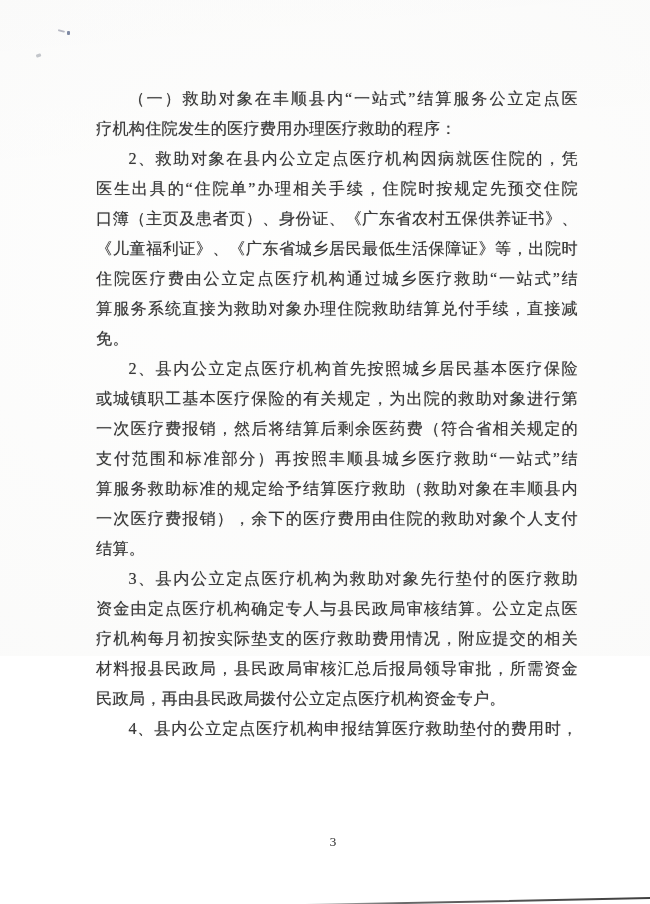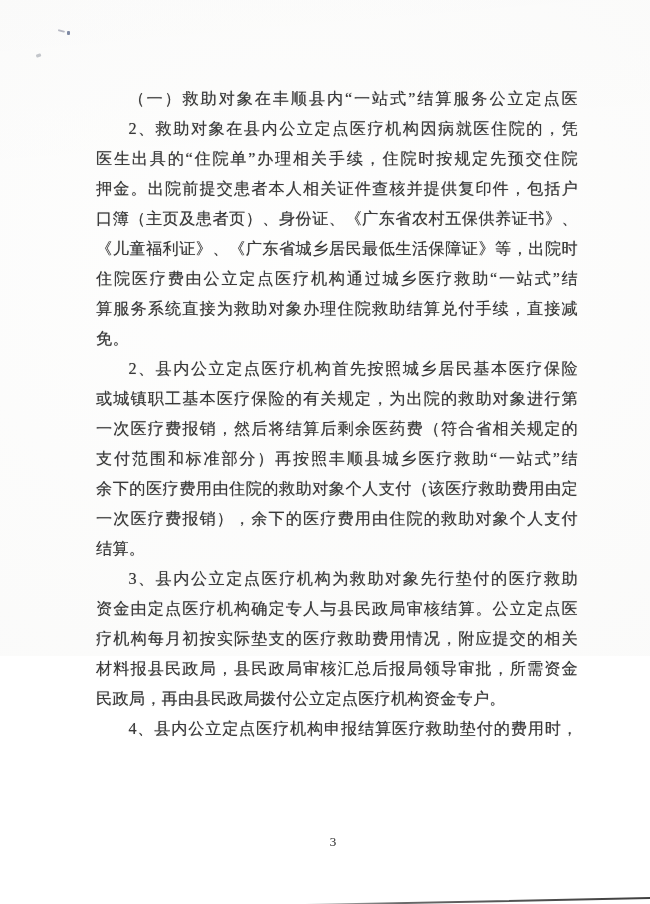--- a/index.html
+++ b/index.html
@@ -108,33 +108,33 @@
 <body>
 
 <div class="page">
 
   <div class="scan-speck speck-1"></div>
   <div class="scan-speck speck-2"></div>
   <div class="scan-speck speck-3"></div>
 
   <main class="text-block">
       <div class="doc-line indent fill">（一）救助对象在丰顺县内“一站式”结算服务公立定点医</div>
+      <div class="doc-line">疗机构住院发生的医疗费用办理医疗救助的程序：</div>
       <div class="doc-line indent fill">2、救助对象在县内公立定点医疗机构因病就医住院的，凭</div>
       <div class="doc-line fill">医生出具的“住院单”办理相关手续，住院时按规定先预交住院</div>
-      <div class="doc-line fill">押金。出院前提交患者本人相关证件查核并提供复印件，包括户</div>
       <div class="doc-line fill">口簿（主页及患者页）、身份证、《广东省农村五保供养证书》、</div>
       <div class="doc-line fill">《儿童福利证》、《广东省城乡居民最低生活保障证》等，出院时</div>
       <div class="doc-line fill">住院医疗费由公立定点医疗机构通过城乡医疗救助“一站式”结</div>
       <div class="doc-line fill">算服务系统直接为救助对象办理住院救助结算兑付手续，直接减</div>
       <div class="doc-line">免。</div>
       <div class="doc-line indent fill">2、县内公立定点医疗机构首先按照城乡居民基本医疗保险</div>
       <div class="doc-line fill">或城镇职工基本医疗保险的有关规定，为出院的救助对象进行第</div>
       <div class="doc-line fill">一次医疗费报销，然后将结算后剩余医药费（符合省相关规定的</div>
       <div class="doc-line fill">支付范围和标准部分）再按照丰顺县城乡医疗救助“一站式”结</div>
-      <div class="doc-line fill">余下的医疗费用由住院的救助对象个人支付（该医疗救助费用由定</div>
+      <div class="doc-line fill">算服务救助标准的规定给予结算医疗救助（救助对象在丰顺县内</div>
       <div class="doc-line fill">一次医疗费报销），余下的医疗费用由住院的救助对象个人支付</div>
       <div class="doc-line">结算。</div>
       <div class="doc-line indent fill">3、县内公立定点医疗机构为救助对象先行垫付的医疗救助</div>
       <div class="doc-line fill">资金由定点医疗机构确定专人与县民政局审核结算。公立定点医</div>
       <div class="doc-line fill">疗机构每月初按实际垫支的医疗救助费用情况，附应提交的相关</div>
       <div class="doc-line fill">材料报县民政局，县民政局审核汇总后报局领导审批，所需资金</div>
       <div class="doc-line">民政局，再由县民政局拨付公立定点医疗机构资金专户。</div>
       <div class="doc-line indent fill">4、县内公立定点医疗机构申报结算医疗救助垫付的费用时，</div>
     </main>
 

